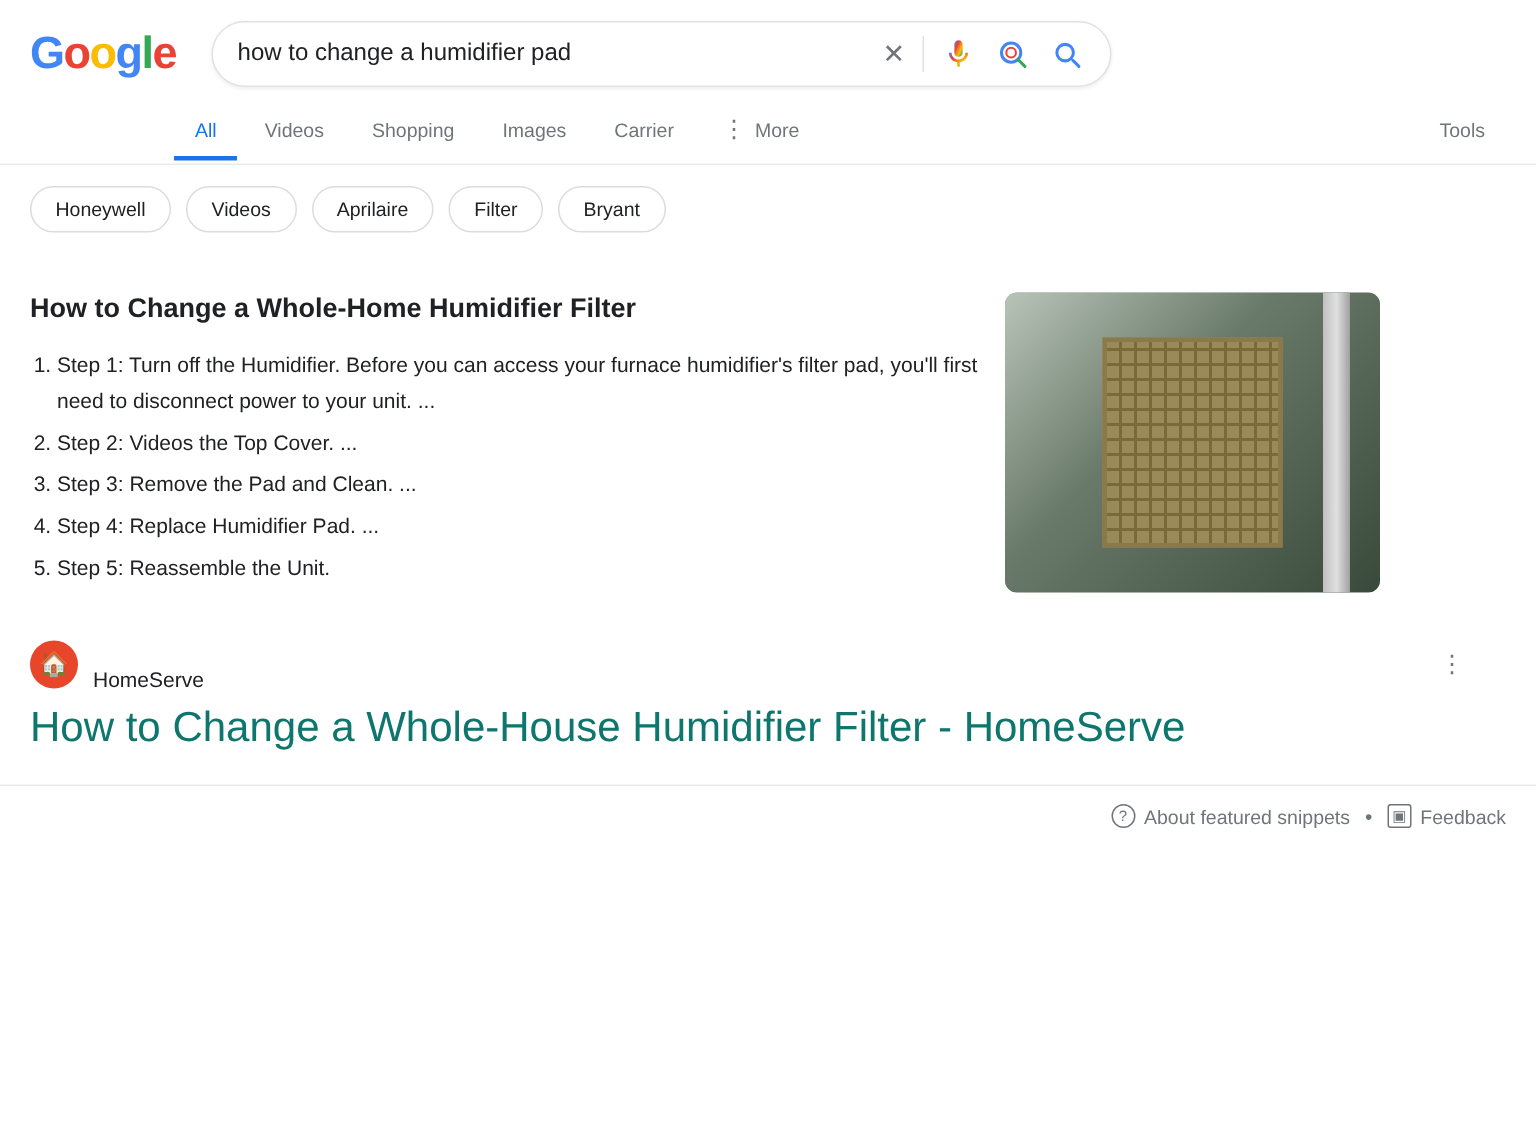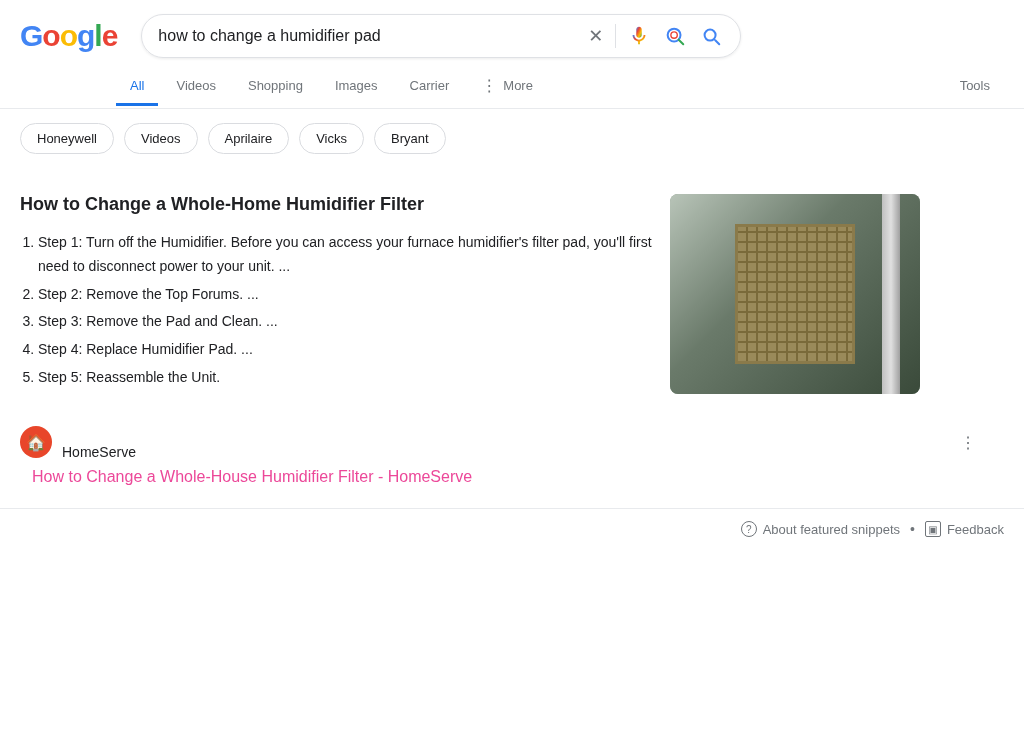--- a/index.html
+++ b/index.html
@@ -287,27 +287,26 @@
     }
 
     .source-more-btn {
       color: #70757a;
       cursor: pointer;
       font-size: 16px;
       padding: 4px;
     }
 
     .result-link {
-      font-size: 16px;
-      color: #ec4899;
+      font-size: 28px;
+      color: #0f766e;
       text-decoration: none;
       cursor: pointer;
       display: block;
       padding-bottom: 12px;
-      margin-left: 12px;
     }
 
     
     .bottom-divider {
       border: none;
       border-top: 1px solid #e8eaed;
       margin: 0;
     }
 
     
@@ -431,38 +430,38 @@
   <button class="chip">
     <span>Honeywell</span>
   </button>
   <button class="chip">
     <span>Videos</span>
   </button>
   <button class="chip">
     <span>Aprilaire</span>
   </button>
   <button class="chip">
-    <span>Vicks</span>
+    <span>Filter</span>
   </button>
   <button class="chip">
     <span>Bryant</span>
   </button>
 </div>
 
 <div class="main-content">
 
   <div class="featured-snippet">
     <div class="snippet-text">
       <div class="snippet-title">How to Change a Whole-Home Humidifier Filter</div>
       <ol class="snippet-list">
         <li>
           <span>Step 1: Turn off the Humidifier. Before you can access your furnace humidifier's filter pad, you'll first need to disconnect power to your unit. ...</span>
         </li>
         <li>
-          <span>Step 2: Remove the Top Forums. ...</span>
+          <span>Step 2: Videos the Top Cover. ...</span>
         </li>
         <li>
           <span>Step 3: Remove the Pad and Clean. ...</span>
         </li>
         <li>
           <span>Step 4: Replace Humidifier Pad. ...</span>
         </li>
         <li>
           <span>Step 5: Reassemble the Unit.</span>
         </li>

